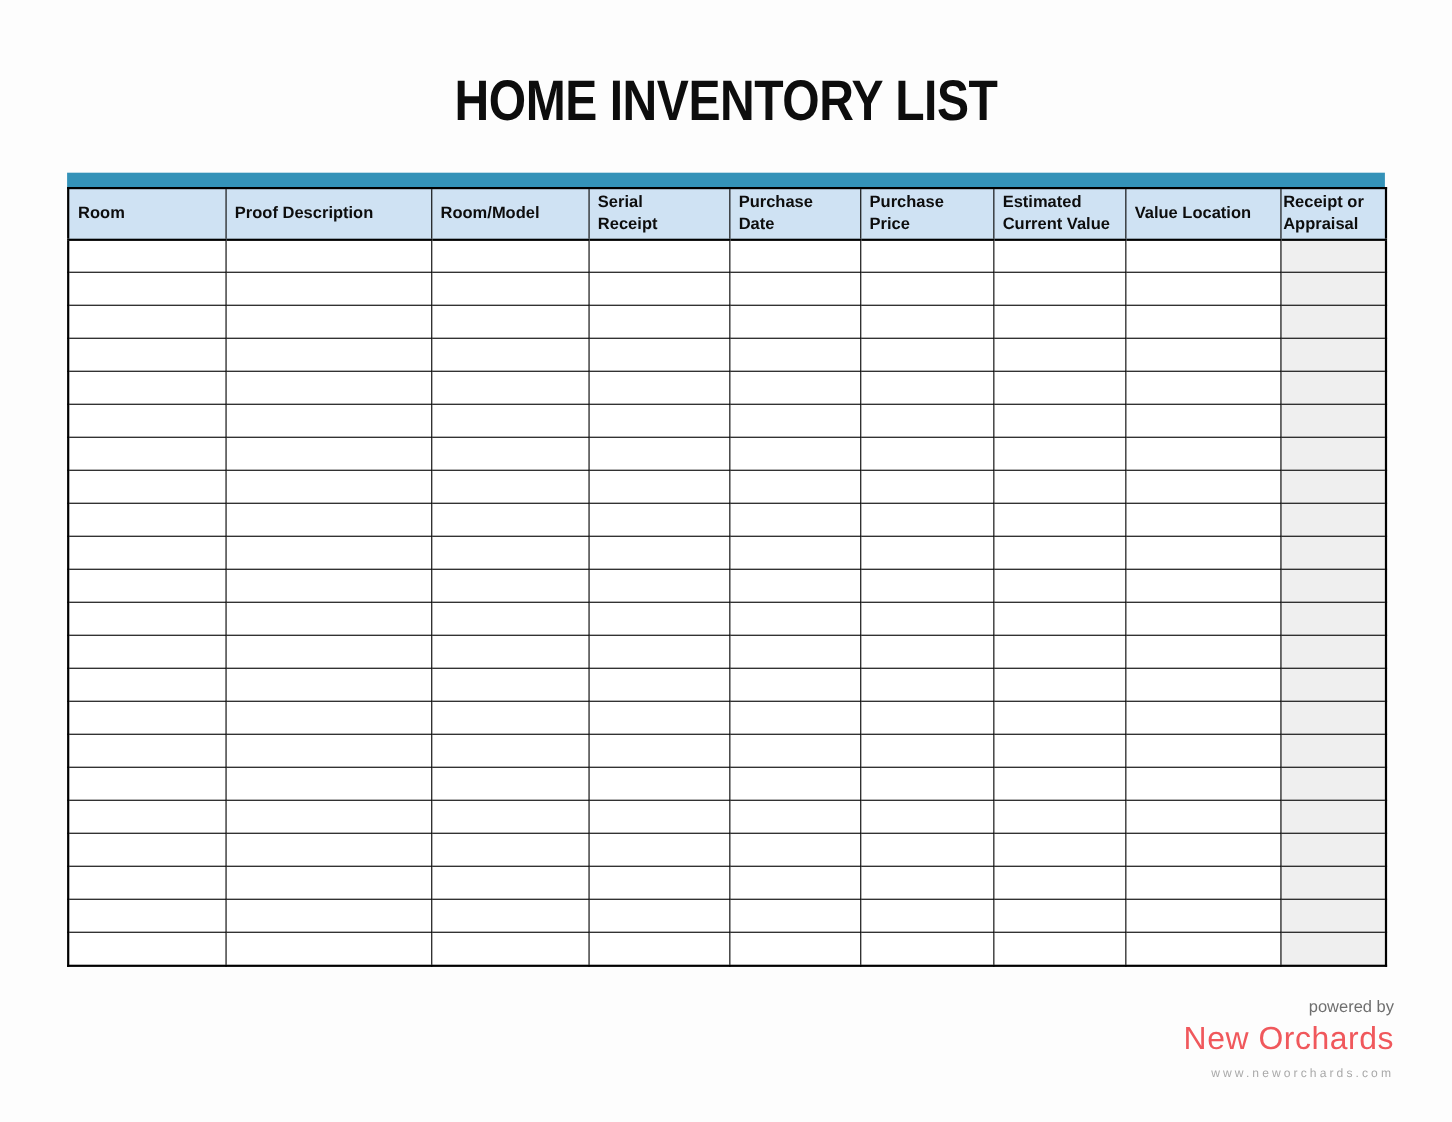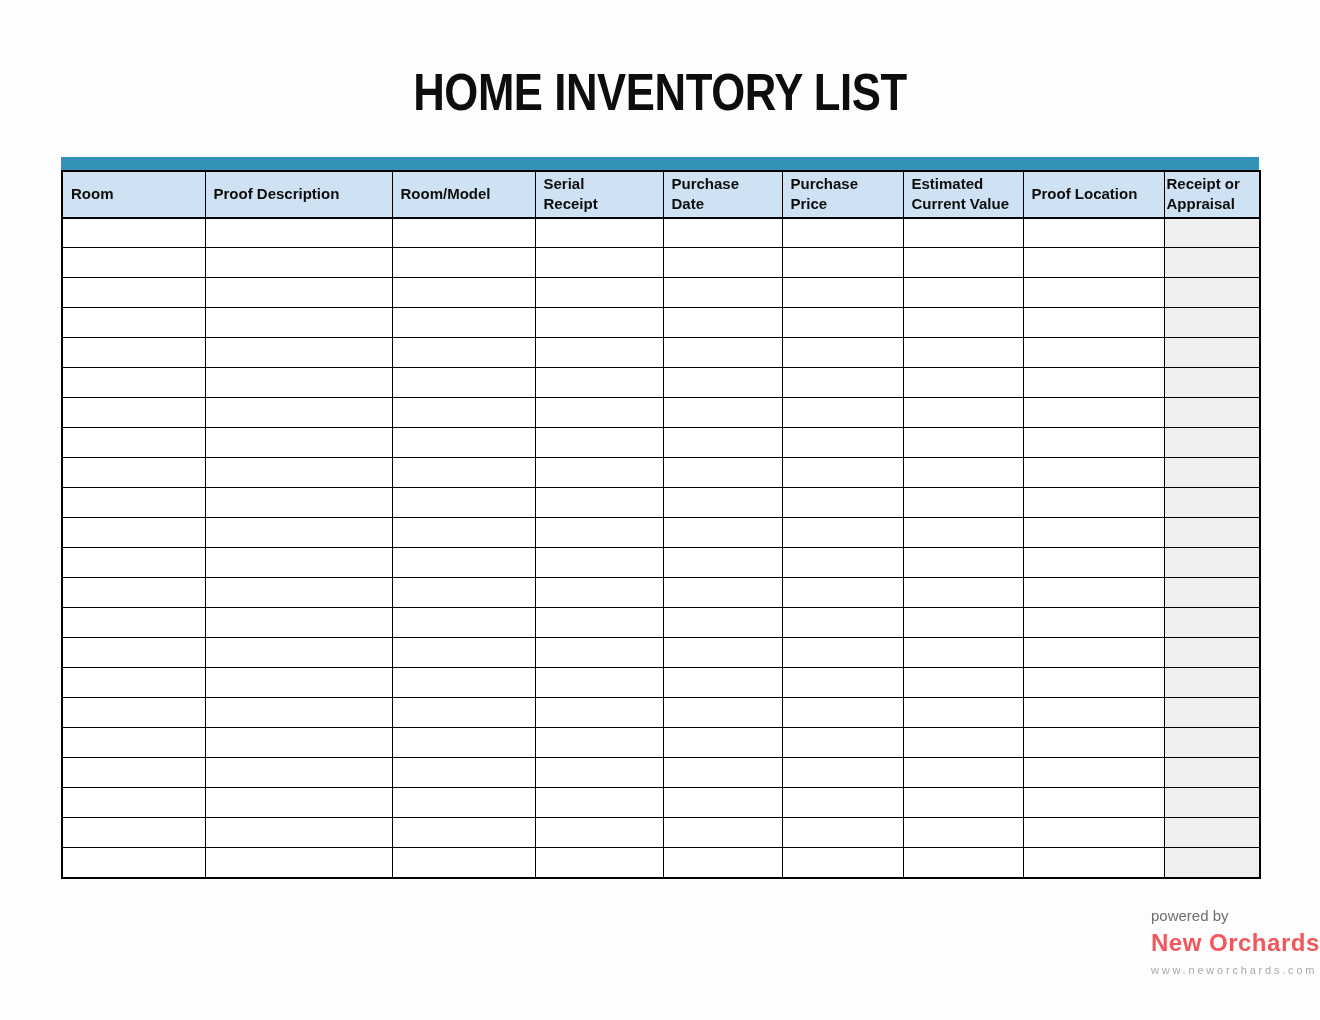--- a/index.html
+++ b/index.html
@@ -75,32 +75,32 @@
     border: 1px solid var(--grid);
     height: 30px;
     background: #ffffff;
     padding: 0 6px;
     font-size: 13px;
     color: #222;
   }
   table.inventory td.shaded { background: var(--shade); }
   .branding {
     position: absolute;
-    left: 1151px;
+    left: 1076px;
     top: 907px;
-    text-align: left;
+    text-align: right;
   }
   .powered-by {
     font-size: 15px;
     color: var(--powered-color);
     line-height: 1.2;
   }
   .brand-name {
-    font-size: 24px;
-    font-weight: bold;
+    font-size: 29px;
+    font-weight: normal;
     color: var(--brand-color);
     line-height: 1.1;
     margin-top: 5px;
     letter-spacing: 0.5px;
     white-space: nowrap;
   }
   .brand-site {
     font-size: 11px;
     color: var(--website-color);
     letter-spacing: 2.8px;
@@ -133,21 +133,21 @@
           <th>Proof Description</th>
           <th>Room/Model</th>
           <th>Serial
 Receipt</th>
           <th>Purchase
 Date</th>
           <th>Purchase
 Price</th>
           <th>Estimated
 Current Value</th>
-          <th>Proof Location</th>
+          <th>Value Location</th>
           <th class="center">Receipt or
 Appraisal</th>
         </tr>
     </thead>
     <tbody id="table-body">
         <tr>
           <td></td>
           <td></td>
           <td></td>
           <td></td>

